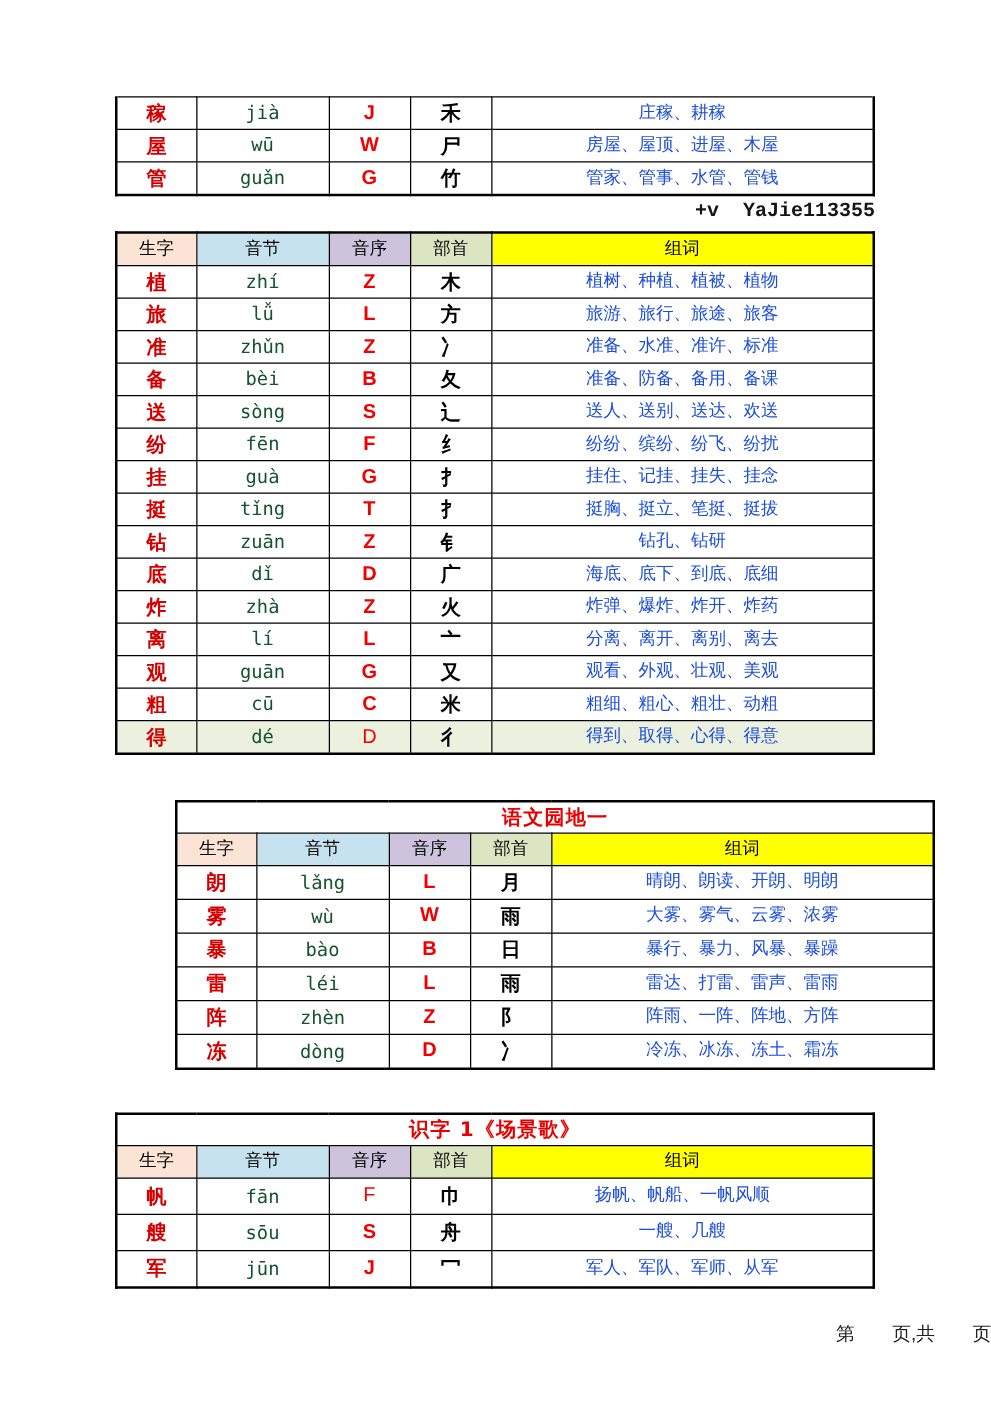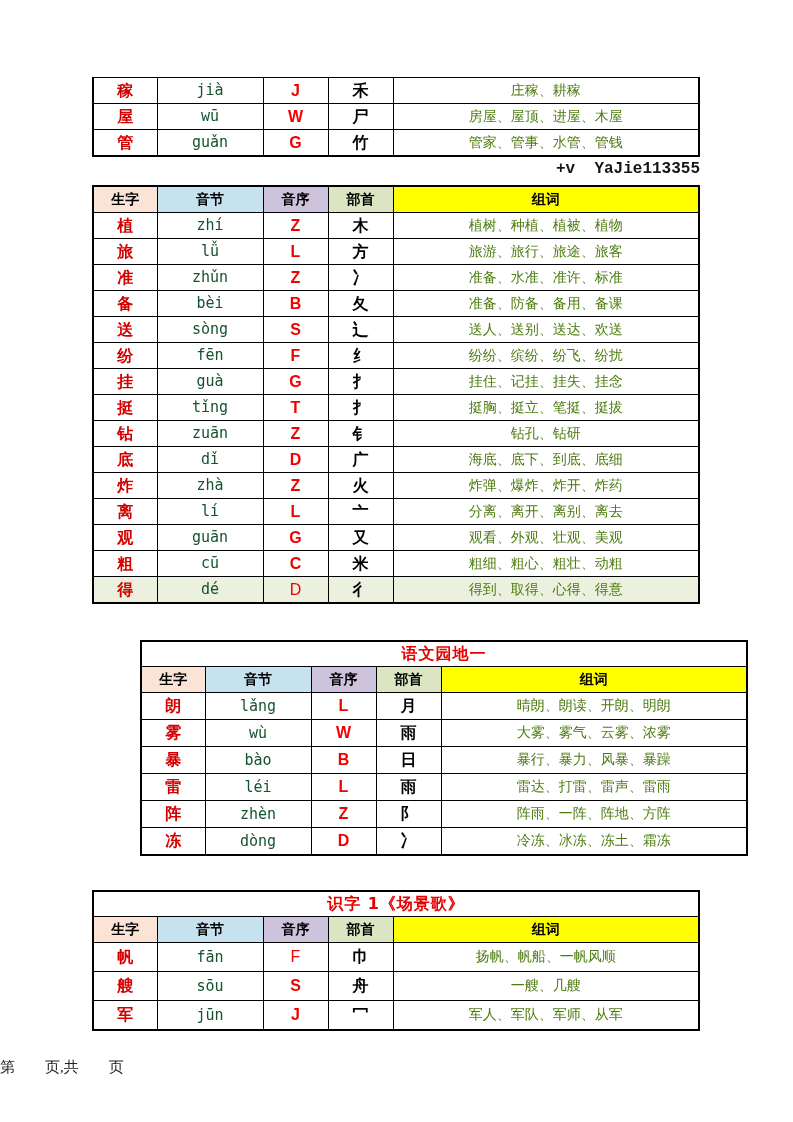--- a/index.html
+++ b/index.html
@@ -35,21 +35,21 @@
   col.c-words{width:auto;}
 
   td.title-cell{
     color:var(--title_red);
     font-weight:bold;
     font-size:16px;
     height:24px;
     letter-spacing:1px;
   }
   td.hdr{
-    font-weight:bold;
+    font-weight:normal;
     font-size:14px;
     height:25px;
     color:#000;
   }
   td.hdr-char{background:var(--hdr_char_bg);}
   td.hdr-pinyin{background:var(--hdr_pinyin_bg);}
   td.hdr-initial{background:var(--hdr_initial_bg);}
   td.hdr-radical{background:var(--hdr_radical_bg);}
   td.hdr-words{background:var(--hdr_words_bg);}
 
@@ -69,21 +69,21 @@
     font-family:"Liberation Sans",sans-serif;
     font-size:16px;
   }
   td.radical{
     font-size:16px;
     font-weight:bold;
     color:#000;
   }
   td.words{
     font-size:14px;
-    color:#4d7c0f;
+    color:#1d4ed8;
   }
   tr.hl td{background:var(--hl_bg);}
   tr.hl td.initial{font-weight:normal;}
   tr.mutedF td.initial{font-weight:normal;}
 
   
   #tbl0 table.vocab{border-top-width:1px;}
 
   #tbl0{top:77px;}
   #tbl1{top:185px;}
@@ -102,25 +102,25 @@
     font-family:Liberation Mono, monospace;
     font-size:16px;
     font-weight:600;
     color:#161616;
     white-space:pre;
   }
   .footer{
     position:absolute;
     left:0;width:793px;
     top:1058px;
-    text-align:left;
+    text-align:right;
     font-size:15px;
     color:#222;
     white-space:pre;
-    font-family:Liberation Serif, serif;
+    font-family:Liberation Sans, sans-serif;
   }
 </style>
 </head>
 <body>
 
 <div class="page">
 
   <div class="tbl-wrap" id="tbl0">
     <table class="vocab">
       <colgroup>

